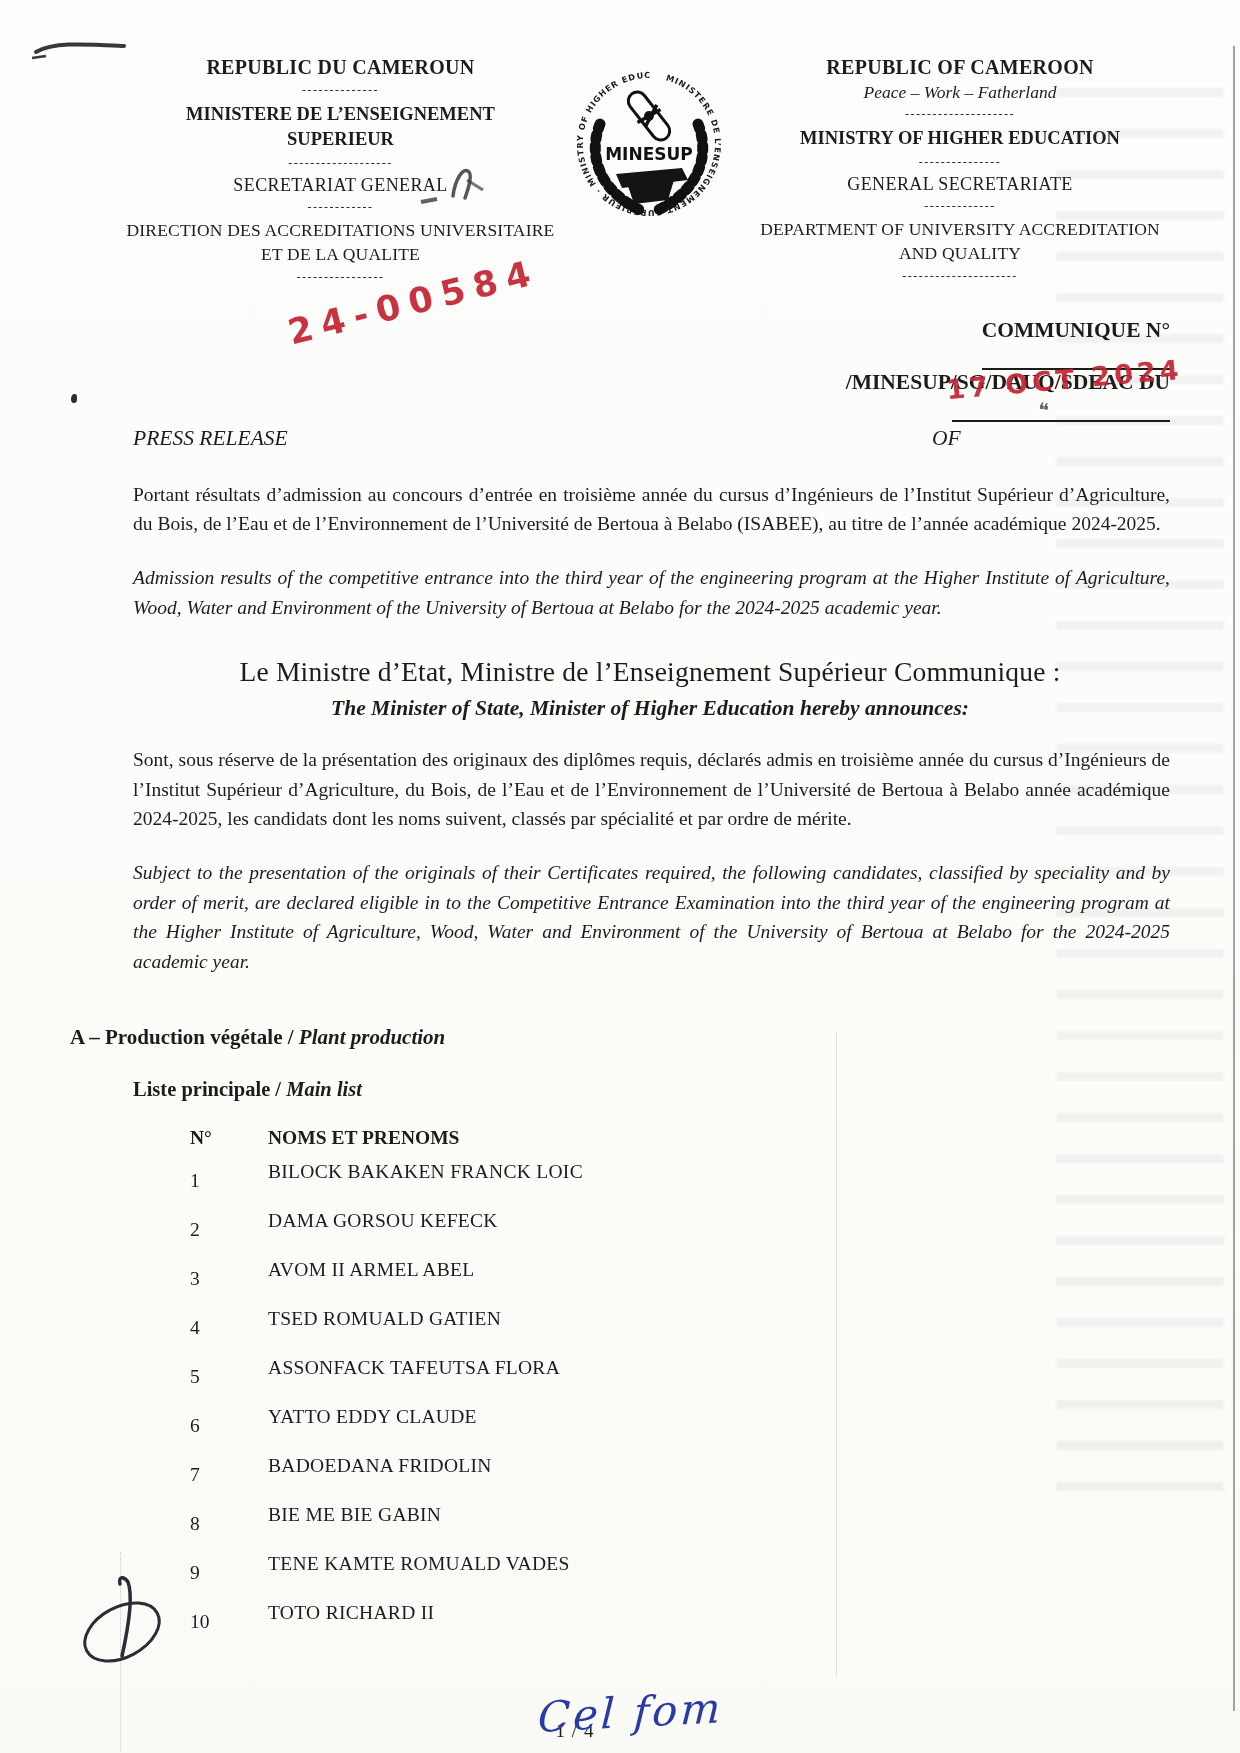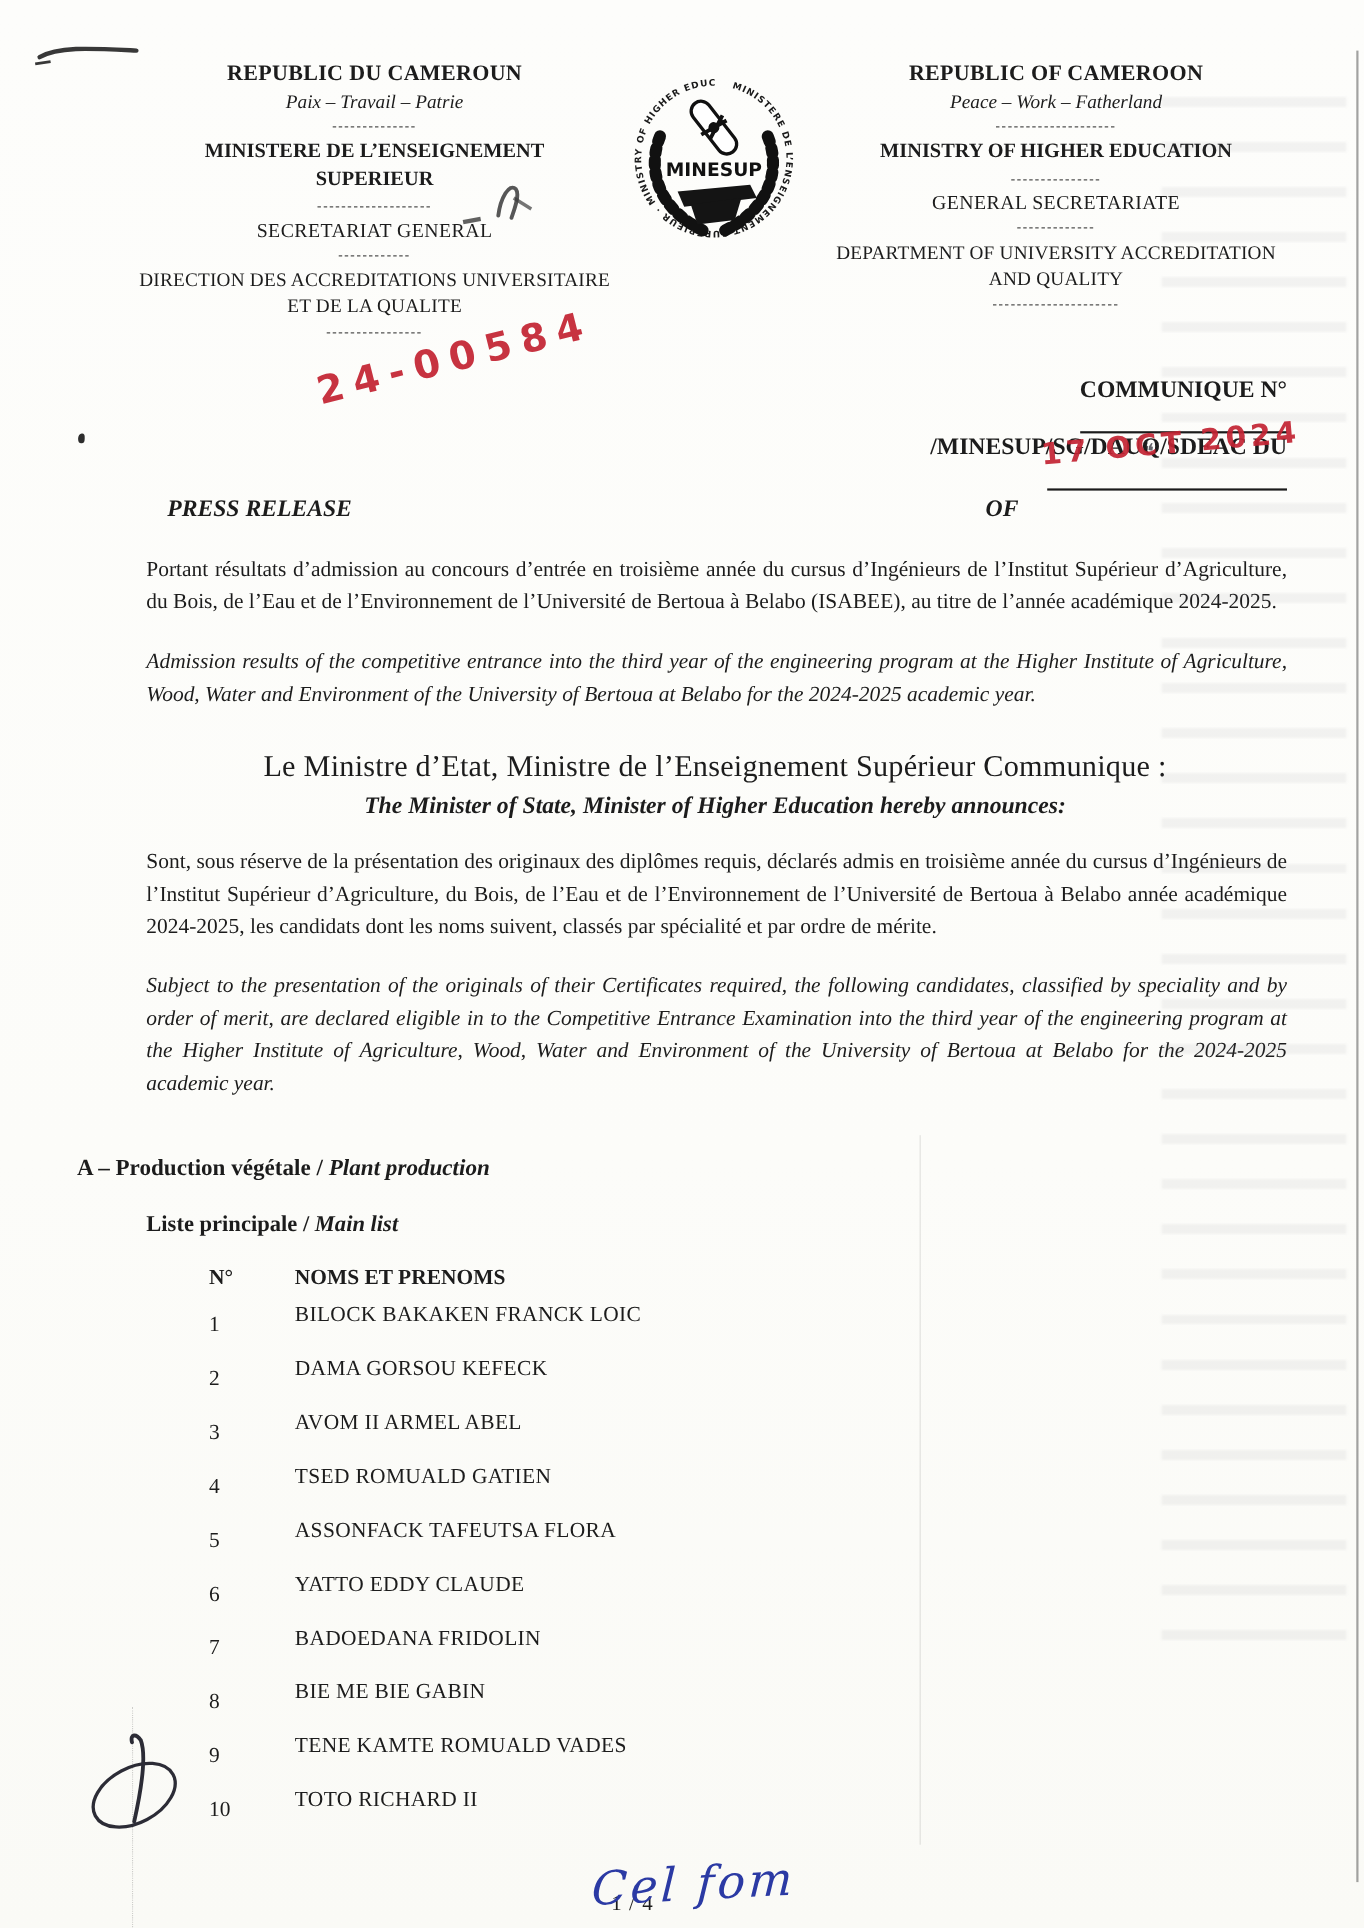--- a/index.html
+++ b/index.html
@@ -20,22 +20,22 @@
   .h-sep{font-size:12px;letter-spacing:1.5px;color:#242424;line-height:14px;margin-top:4px;}
   .h-ministry{font-weight:bold;font-size:18.5px;margin-top:5px;line-height:1.35;}
   .h-secretariat{font-size:18px;margin-top:5px;letter-spacing:.4px;}
   .h-direction{font-size:17.5px;margin-top:5px;line-height:1.35;letter-spacing:.2px;}
 
   
   .ref{position:relative;margin:34px 70px 0 133px;}
   .ref-line1{display:flex;align-items:flex-end;font-weight:bold;font-size:21.5px;white-space:nowrap;flex-direction:column;}
   .blank1{width:188px;border-bottom:2.5px solid #1b1b1b;height:1.15em;}
   .blank2{width:218px;border-bottom:2.5px solid #1b1b1b;height:1.15em;position:relative;margin-left:2px;}
-  .ref-line2{position:relative;font-weight:bold;font-style:italic;font-size:21.5px;margin-top:4px;height:30px;margin-left:19px;}
-  .of-label{position:absolute;left:744px;top:0;text-align:center;}
+  .ref-line2{position:relative;font-weight:normal;font-style:italic;font-size:21.5px;margin-top:4px;height:30px;}
+  .of-label{position:absolute;left:799px;top:0;text-align:center;}
   .stamp-number{
     position:absolute;left:152px;top:-36px;transform:rotate(-14deg);
     font-family:"DejaVu Sans",sans-serif;font-weight:700;font-size:35px;
     letter-spacing:9px;opacity:.93;white-space:nowrap;z-index:3;
   }
   .stamp-date{
     position:absolute;left:-6px;top:-31px;transform:rotate(-5deg);
     font-family:"DejaVu Sans",sans-serif;font-weight:700;font-size:27px;
     letter-spacing:4px;opacity:.92;white-space:nowrap;z-index:3;
   }
@@ -95,21 +95,20 @@
 
   <svg class="mark" style="left:415px;top:152px;" width="90" height="60">
     <path d="M38,44 C40,28 48,14 54,20 C58,25 52,40 50,46" stroke="#3a3a3a" stroke-width="3.5" fill="none" stroke-linecap="round" opacity=".85"></path>
     <path d="M52,28 l16,10" stroke="#3a3a3a" stroke-width="3" fill="none" opacity=".7"></path>
     <path d="M6,50 l16,-3" stroke="#3a3a3a" stroke-width="4" fill="none" opacity=".8"></path>
   </svg>
 
   <div class="hdr">
     <div class="hdr-left">
       <div class="h-country">REPUBLIC DU CAMEROUN</div>
-      <div class="h-motto">Paix – Travail – Patrie</div>
       <div class="h-sep">--------------</div>
       <div class="h-ministry" style="padding:0 40px;text-align:center;">MINISTERE DE L’ENSEIGNEMENT SUPERIEUR</div>
       <div class="h-sep">-------------------</div>
       <div class="h-secretariat">SECRETARIAT GENERAL</div>
       <div class="h-sep">------------</div>
       <div class="h-direction" style="padding:0 6px;">DIRECTION DES ACCREDITATIONS UNIVERSITAIRE ET DE LA QUALITE</div>
       <div class="h-sep">----------------</div>
     </div>
 
     <div class="hdr-logo">

